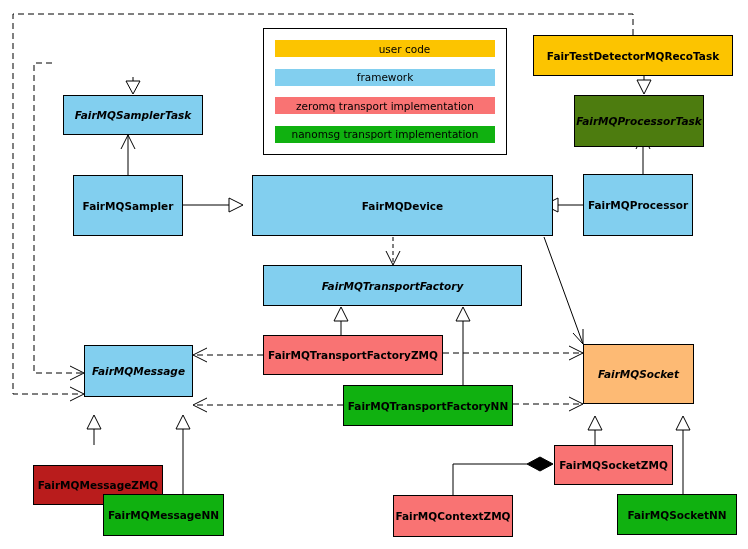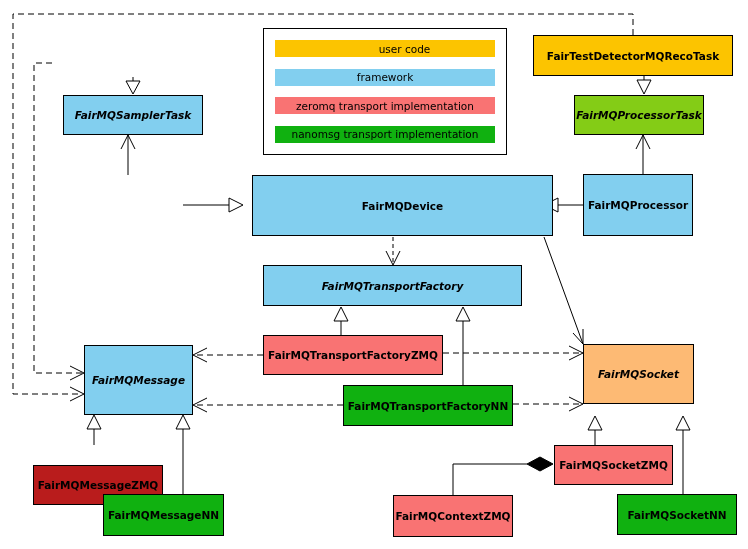--- a/index.html
+++ b/index.html
@@ -152,34 +152,35 @@
     <div class="legend-bar" style="background-color: rgb(16, 177, 16);">
       <span>nanomsg transport implementation</span>
     </div>
   </div>
 
 
   <div class="node" style="left: 533px; top: 35px; width: 200px; height: 41px; background-color: rgb(252, 196, 0);">FairTestDetectorMQRecoTask</div>
 
   <div class="node abstract" style="left: 63px; top: 95px; width: 140px; height: 40px; background-color: rgb(130, 207, 239);">FairMQSamplerTask</div>
 
-  <div class="node abstract" style="left: 574px; top: 95px; width: 130px; height: 40px; background-color: #84cc16;">FairMQProcessorTask</div>
+  <div class="node abstract" style="left: 574px; top: 95px; width: 130px; height: 52px; background-color: #4d7c0f;">FairMQProcessorTask</div>
 
+  <div class="node" style="left: 73px; top: 175px; width: 110px; height: 61px; background-color: rgb(130, 207, 239);">FairMQSampler</div>
 
   <div class="node" style="left: 252px; top: 175px; width: 301px; height: 61px; background-color: rgb(130, 207, 239);">FairMQDevice</div>
 
   <div class="node" style="left: 583px; top: 174px; width: 110px; height: 62px; background-color: rgb(130, 207, 239);">FairMQProcessor</div>
 
   <div class="node abstract" style="left: 263px; top: 265px; width: 259px; height: 41px; background-color: rgb(130, 207, 239); text-align: right;">FairMQTransportFactory</div>
 
   <div class="node" style="left: 263px; top: 335px; width: 180px; height: 40px; background-color: rgb(249, 115, 115);">FairMQTransportFactoryZMQ</div>
 
   <div class="node" style="left: 343px; top: 385px; width: 170px; height: 41px; background-color: rgb(16, 177, 16);">FairMQTransportFactoryNN</div>
 
-  <div class="node abstract" style="left: 84px; top: 345px; width: 109px; height: 70px; background-color: rgb(130, 207, 239);">FairMQMessage</div>
+  <div class="node abstract" style="left: 84px; top: 345px; width: 109px; height: 52px; background-color: rgb(130, 207, 239);">FairMQMessage</div>
 
   <div class="node abstract" style="left: 583px; top: 344px; width: 111px; height: 60px; background-color: #fdba74;">FairMQSocket</div>
 
   <div class="node" style="left: 33px; top: 445px; width: 130px; height: 40px; background-color: #b91c1c; margin-top: 20px;">FairMQMessageZMQ</div>
 
   <div class="node" style="left: 103px; top: 494px; width: 121px; height: 42px; background-color: rgb(16, 177, 16);">FairMQMessageNN</div>
 
   <div class="node" style="left: 554px; top: 445px; width: 119px; height: 40px; background-color: rgb(249, 115, 115);">FairMQSocketZMQ</div>
 
   <div class="node" style="left: 603px; top: 494px; width: 120px; height: 41px; background-color: rgb(16, 177, 16); margin-left: 14px;">FairMQSocketNN</div>

